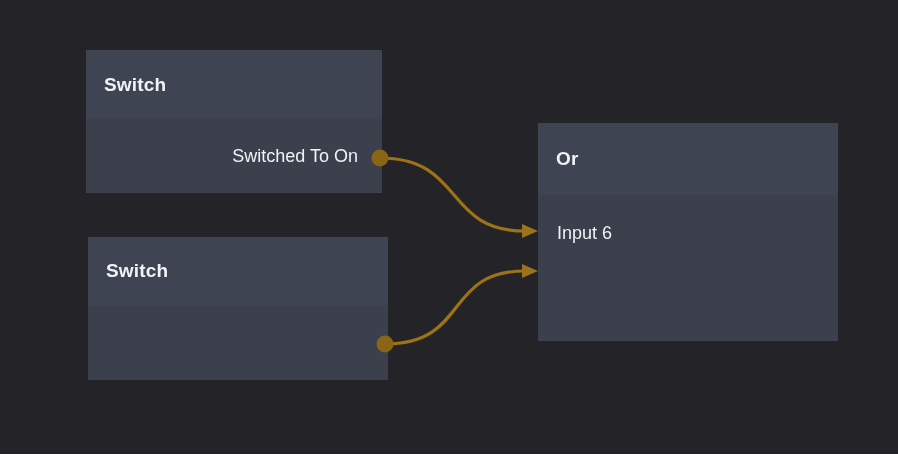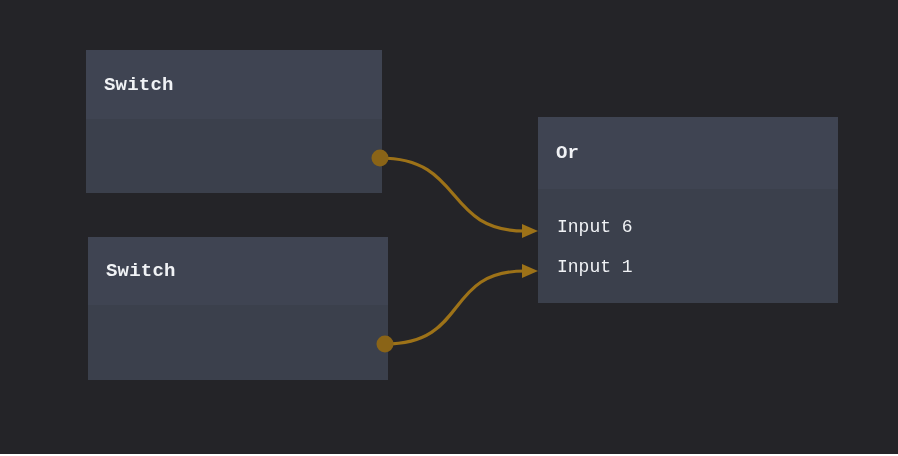--- a/index.html
+++ b/index.html
@@ -21,21 +21,20 @@
     z-index: 5;
     pointer-events: none;
   }
   .node {
     position: absolute;
     display: flex;
     flex-direction: column;
     background: var(--node-body, #3b404c);
     color: var(--text, #f0f2f5);
     z-index: 2;
-    font-family: Liberation Mono, monospace;
   }
   .node-header {
     flex: none;
     background: var(--node-header, #3f4452);
     display: flex;
     align-items: center;
     padding: 0 18px;
   }
   .node-title {
     font-size: 19px;
@@ -79,36 +78,38 @@
       <polygon points="538,231 522,224 522,238" fill="#9d7218"></polygon>
       <path d="M 385 344 C 470 344, 443 271, 525 271" fill="none" stroke="#9d7218" stroke-width="3.2"></path>
       <circle cx="385" cy="344" r="8.5" fill="#8a6417"></circle>
       <polygon points="538,271 522,264 522,278" fill="#9d7218"></polygon>
     </svg>
 
   <div class="node" style="left: 86px; top: 50px; width: 296px; height: 143px;">
     <div class="node-header" style="height: 69px;">
       <span class="node-title">Switch</span>
     </div>
+    <div class="node-body">
+      <div class="port-row output">
+        <span class="port-label">Switched To On</span>
+      </div>
+    </div>
   </div>
 
   <div class="node" style="left: 88px; top: 237px; width: 300px; height: 143px;">
     <div class="node-header" style="height: 68px;">
       <span class="node-title">Switch</span>
     </div>
   </div>
 
-  <div class="node" style="left: 538px; top: 117px; width: 300px; height: 186px; text-align: center;">
+  <div class="node" style="left: 538px; top: 123px; width: 300px; height: 218px; text-align: center;">
     <div class="node-header" style="height: 72px;">
       <span class="node-title">Or</span>
     </div>
     <div class="node-body or-body">
       <div class="port-row input">
         <span class="port-label">Input 6</span>
-      </div>
-      <div class="port-row input">
-        <span class="port-label">Input 1</span>
       </div>
     </div>
   </div>
 
   <div class="bottom-edge"></div>
 </div>
 
 </body></html>

